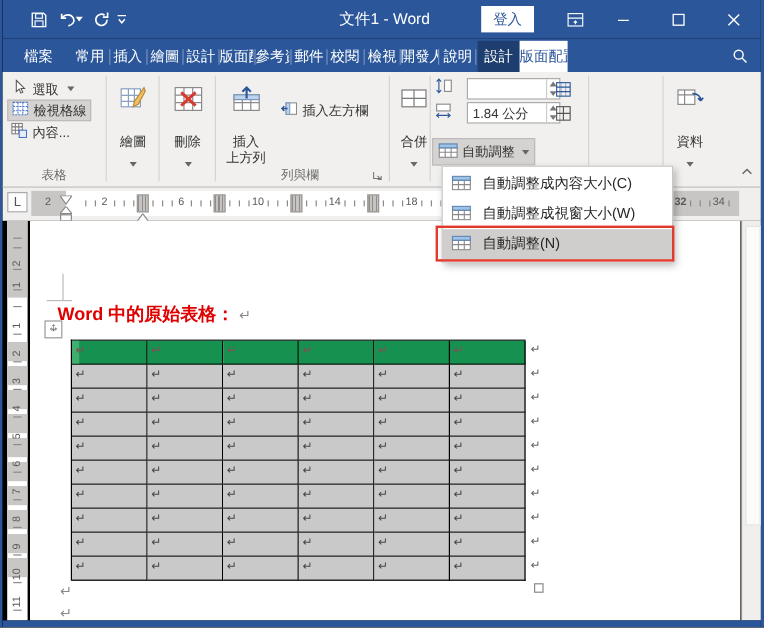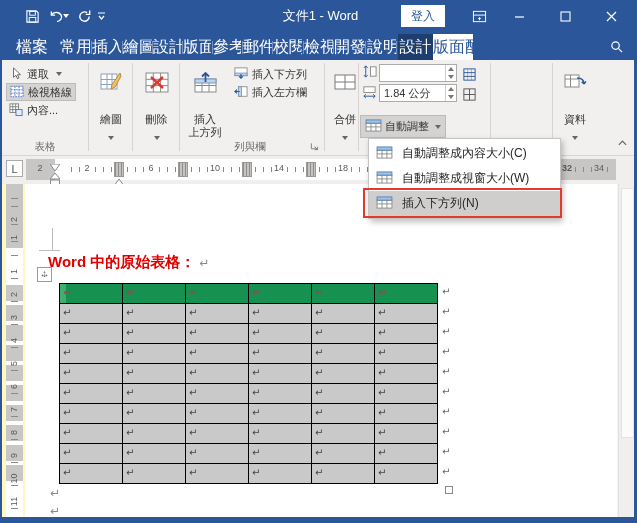--- a/index.html
+++ b/index.html
@@ -1,48 +1,48 @@
 <!DOCTYPE html>
 <html><head>
 <meta charset="utf-8">
 <style>
   html,body{margin:0;padding:0;background:#888;}
   *{box-sizing:border-box;font-family:"Liberation Sans","DejaVu Sans",sans-serif;}
-  #win{position:relative;width:637px;height:523px;background:#fef9c3;overflow:hidden;
+  #win{position:relative;width:637px;height:523px;background:#000000;overflow:hidden;
        border-left:2px solid #2b579a;border-right:3px solid #2b579a;}
   
   #titlebar{position:absolute;left:0;top:0;width:637px;height:32px;background:#2b579a;}
   .qat{position:absolute;top:7px;width:20px;height:18px;display:flex;align-items:center;justify-content:center;}
   .qat svg{display:block;}
   #title{position:absolute;left:0;right:0;top:0;height:32px;line-height:32px;text-align:center;
          color:#fff;font-size:13px;pointer-events:none;}
   #signin{position:absolute;left:399px;top:5px;width:44px;height:22px;background:#fff;color:#2b579a;
           font-size:12px;text-align:center;line-height:22px;}
   .winbtn{position:absolute;top:0;width:30px;height:32px;display:flex;align-items:center;justify-content:center;color:#fff;}
   .caret{display:inline-block;width:0;height:0;border-left:3px solid transparent;border-right:3px solid transparent;border-top:4px solid #666;margin-left:3px;vertical-align:middle;}
   .caret.w{border-top-color:#fff;}
   
   #tabrow{position:absolute;left:0;top:32px;width:637px;height:28px;background:#2b579a;}
   .tab{position:absolute;top:2px;height:26px;line-height:26px;text-align:center;color:#fff;
-       font-size:16px;white-space:nowrap;overflow:hidden;}
+       font-size:12px;white-space:nowrap;overflow:hidden;}
   .tab.contextual{background:#1d3e6e;}
   .tab.active{background:#fff;color:#2b579a;}
   .tab.help{display:flex;align-items:center;gap:4px;justify-content:center;}
   .tabsep{position:absolute;top:9px;width:1px;height:13px;background:rgba(255,255,255,.35);}
   
   #ribbon{position:absolute;left:0;top:60px;width:637px;height:96px;background:#f1f0ee;border-bottom:1px solid #d8d6d4;}
   .vsep{position:absolute;top:3px;height:88px;width:1px;background:#d6d3d0;}
   .sbtn{position:absolute;height:18px;display:flex;align-items:center;gap:4px;font-size:11px;color:#333;padding:0 3px;white-space:nowrap;}
   .sbtn.on{background:#d5d3d1;border:1px solid #bdbbb9;}
   .bigbtn{position:absolute;top:3px;height:90px;text-align:center;font-size:11px;color:#333;}
   .bigbtn .bicon{position:absolute;left:0;right:0;top:5px;height:28px;display:flex;align-items:center;justify-content:center;}
   .bigbtn .blabel{position:absolute;left:0;right:0;top:50px;line-height:13px;white-space:pre-line;}
   .bigbtn .bcaret{position:absolute;left:0;right:0;top:68px;}
   .grplabel{position:absolute;top:79px;height:14px;line-height:14px;text-align:center;font-size:10.5px;color:#6a6a6a;}
-  .spinrow{position:absolute;display:flex;gap:2px;}
+  .spinrow{position:absolute;display:flex;align-items:center;gap:12px;}
   .spinbox{width:78px;height:18px;background:#fff;border:1px solid #ababab;font-size:11px;color:#333;
            display:flex;align-items:center;padding-left:4px;position:relative;}
   .spinbtns{position:absolute;right:0;top:0;width:11px;height:16px;border-left:1px solid #ccc;display:flex;flex-direction:column;}
   .spinbtns span{flex:1;display:flex;align-items:center;justify-content:center;}
   .tri-up{width:0;height:0;border-left:3px solid transparent;border-right:3px solid transparent;border-bottom:4px solid #777;}
   .tri-dn{width:0;height:0;border-left:3px solid transparent;border-right:3px solid transparent;border-top:4px solid #777;}
   #autofit-btn{position:absolute;left:358px;top:55px;width:86px;height:23px;background:#d5d3d1;border:1px solid #bdbbb9;
                display:flex;align-items:center;gap:3px;padding:0 4px;font-size:11px;color:#333;}
   .iconbtn{position:absolute;width:18px;height:18px;display:flex;align-items:center;justify-content:center;}
   #collapse{position:absolute;left:612px;top:76px;width:16px;height:14px;display:flex;align-items:center;justify-content:center;}
@@ -336,28 +336,20 @@
         </div>
       <div class="blabel">資料</div>
       <div class="bcaret"><span class="caret" style="margin:0"></span></div>
     </div>
 
     <div id="collapse">
       <svg width="11" height="8" viewBox="0 0 12 8">
           <path d="M2 6l4-4 4 4" fill="none" stroke="#666" stroke-width="1.3"></path>
         </svg>
     </div>
-  <div class="sbtn" style="left: 229px; top: 5px;">
-        <span><svg width="14" height="13" viewBox="0 0 16 15">
-            <rect x="1" y="1" width="14" height="9" fill="#fff" stroke="#8a8a8a"></rect>
-            <rect x="1" y="7" width="14" height="3" fill="#bdd4ee" stroke="#7a96b8"></rect>
-            <path d="M8 8v5M5.8 10.8L8 13l2.2-2.2" stroke="#2b579a" fill="none" stroke-width="1.4"></path>
-          </svg></span>
-        <span>插入下方列</span>
-      </div>
       <div class="sbtn" style="left: 229px; top: 23px;">
         <span><svg width="14" height="13" viewBox="0 0 16 15">
             <rect x="5" y="2" width="10" height="11" fill="#fff" stroke="#8a8a8a"></rect>
             <rect x="5" y="2" width="3.5" height="11" fill="#bdd4ee" stroke="#7a96b8"></rect>
             <path d="M6.5 7.5h-5M3.3 5.3L1 7.5l2.3 2.2" stroke="#2b579a" fill="none" stroke-width="1.4"></path>
           </svg></span>
         <span>插入左方欄</span>
       </div>
     </div>
 
@@ -740,21 +732,21 @@
             <rect x="1" y="1" width="16" height="3.5" fill="#9dc3e6" stroke="#5b84b1"></rect>
           </svg></span>
         <span>自動調整成視窗大小(W)</span>
       </div>
       <div class="mitem hl">
         <span><svg width="17" height="13" viewBox="0 0 18 14">
             <rect x="1" y="4.5" width="16" height="8.5" fill="#fff" stroke="#8a8a8a"></rect>
             <path d="M1 8.5h16M6.3 4.5v8.5M11.6 4.5v8.5" stroke="#8a8a8a"></path>
             <rect x="1" y="1" width="16" height="3.5" fill="#9dc3e6" stroke="#5b84b1"></rect>
           </svg></span>
-        <span>插入下方列(N)</span>
+        <span>自動調整(N)</span>
       </div>
     </div>
   <div id="red-annotation"></div>
 
   <div id="scrollbar">
       <div id="scrollthumb"></div>
     </div>
   <div id="statusbar"></div>
 </div>
 

